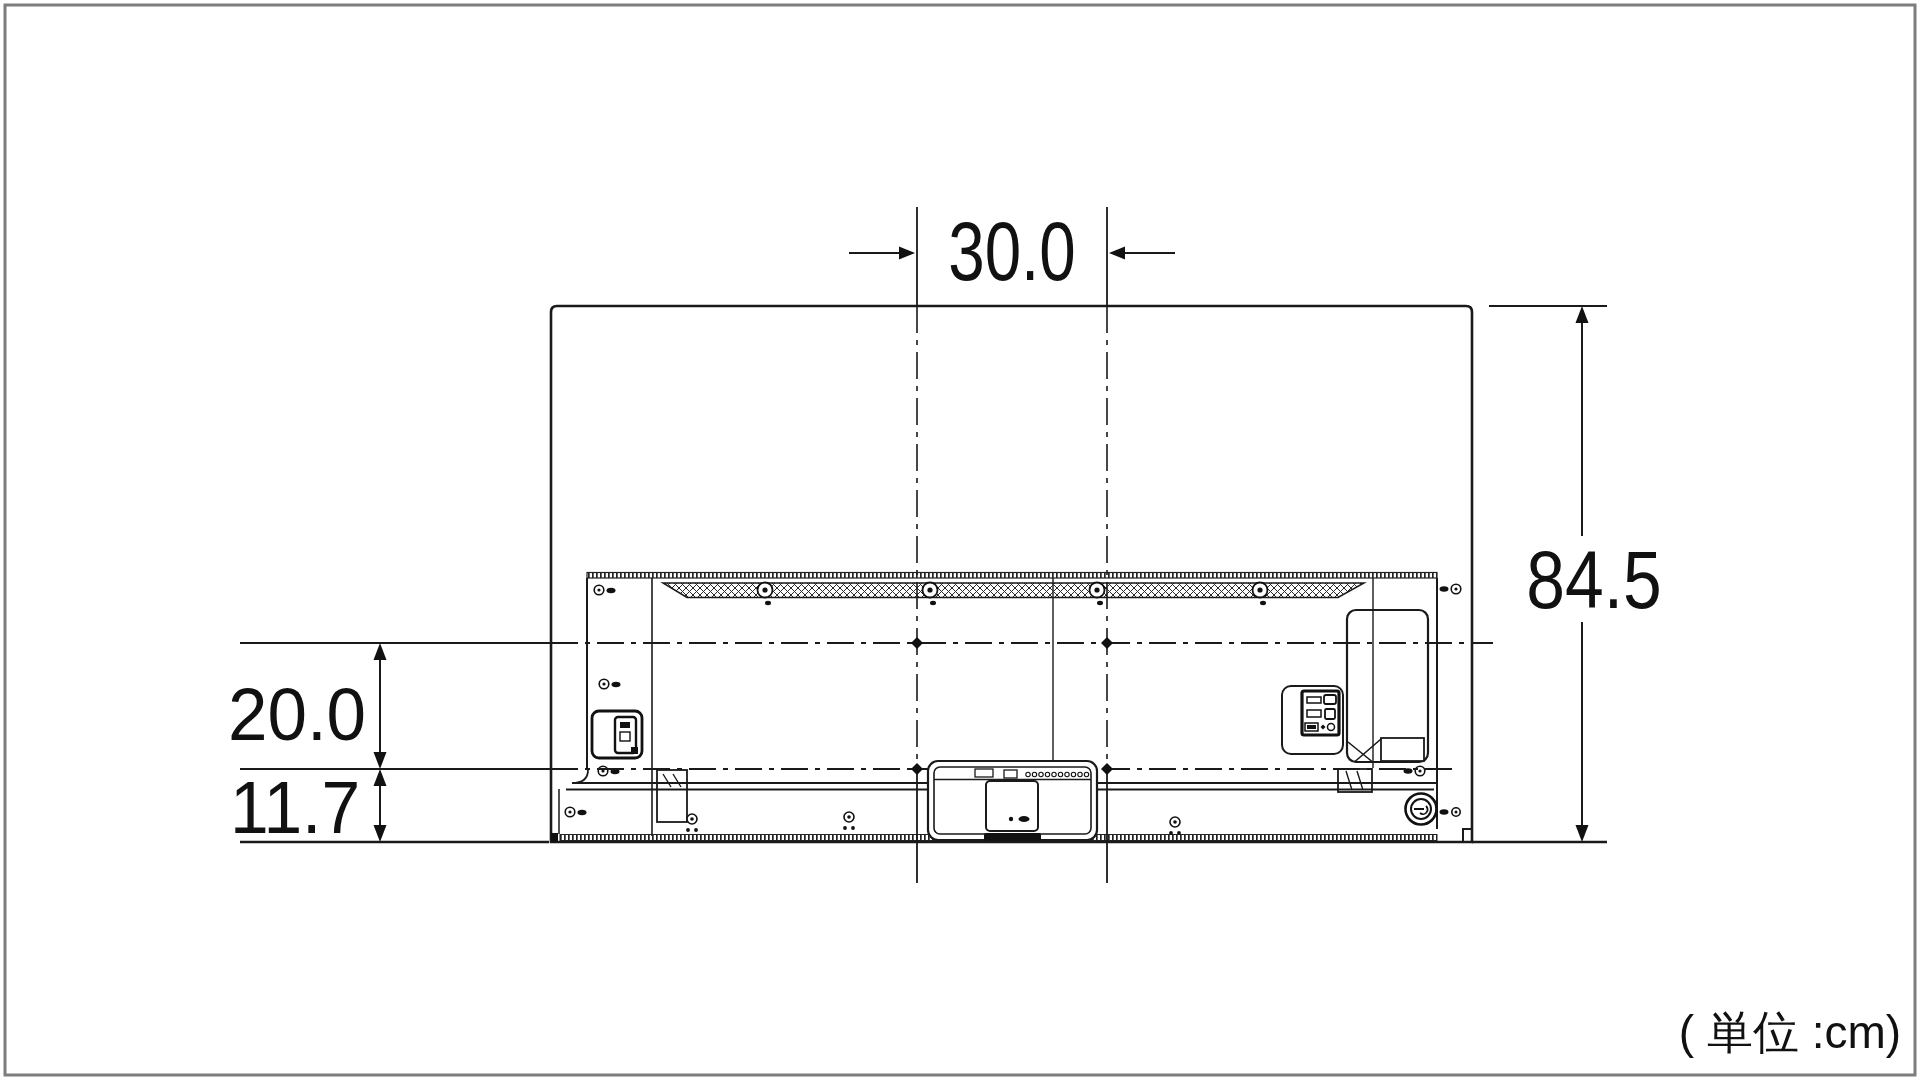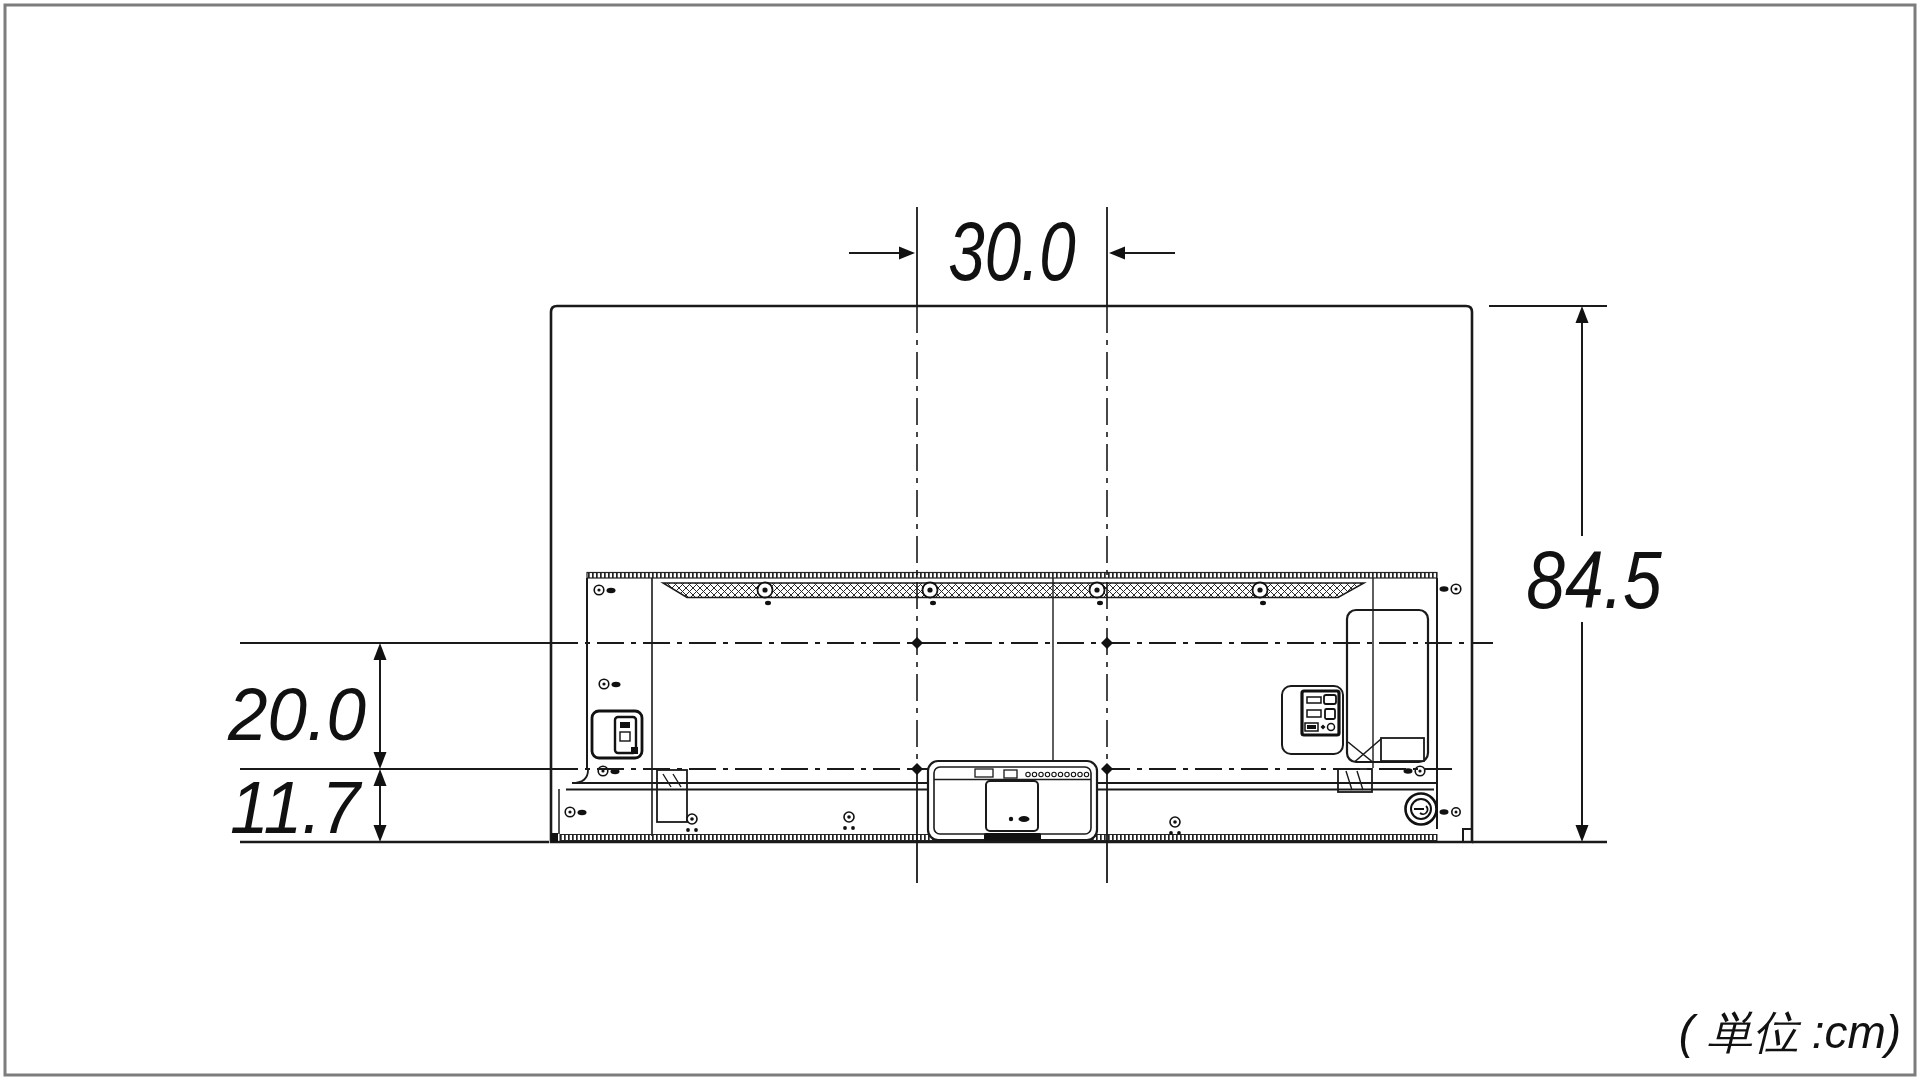--- a/index.html
+++ b/index.html
@@ -1,17 +1,17 @@
 <!DOCTYPE html>
 <html><head>
 <meta charset="utf-8">
 <style>
   html,body{margin:0;padding:0;background:#fff;}
   .stage{position:relative;width:1920px;height:1080px;background:#ffffff;overflow:hidden;
-         font-family:"Liberation Sans", sans-serif;font-style:italic;}
+         font-family:"Liberation Sans", sans-serif;}
   svg{position:absolute;left:0;top:0;}
   text{fill:#111;font-family:"Liberation Sans", sans-serif;}
   .dim-big{font-size:84px;}
   .dim-h{font-size:81px;}
   .dim-small{font-size:74px;}
   .unit{font-size:46px;}
 </style>
 </head>
 <body>
 

